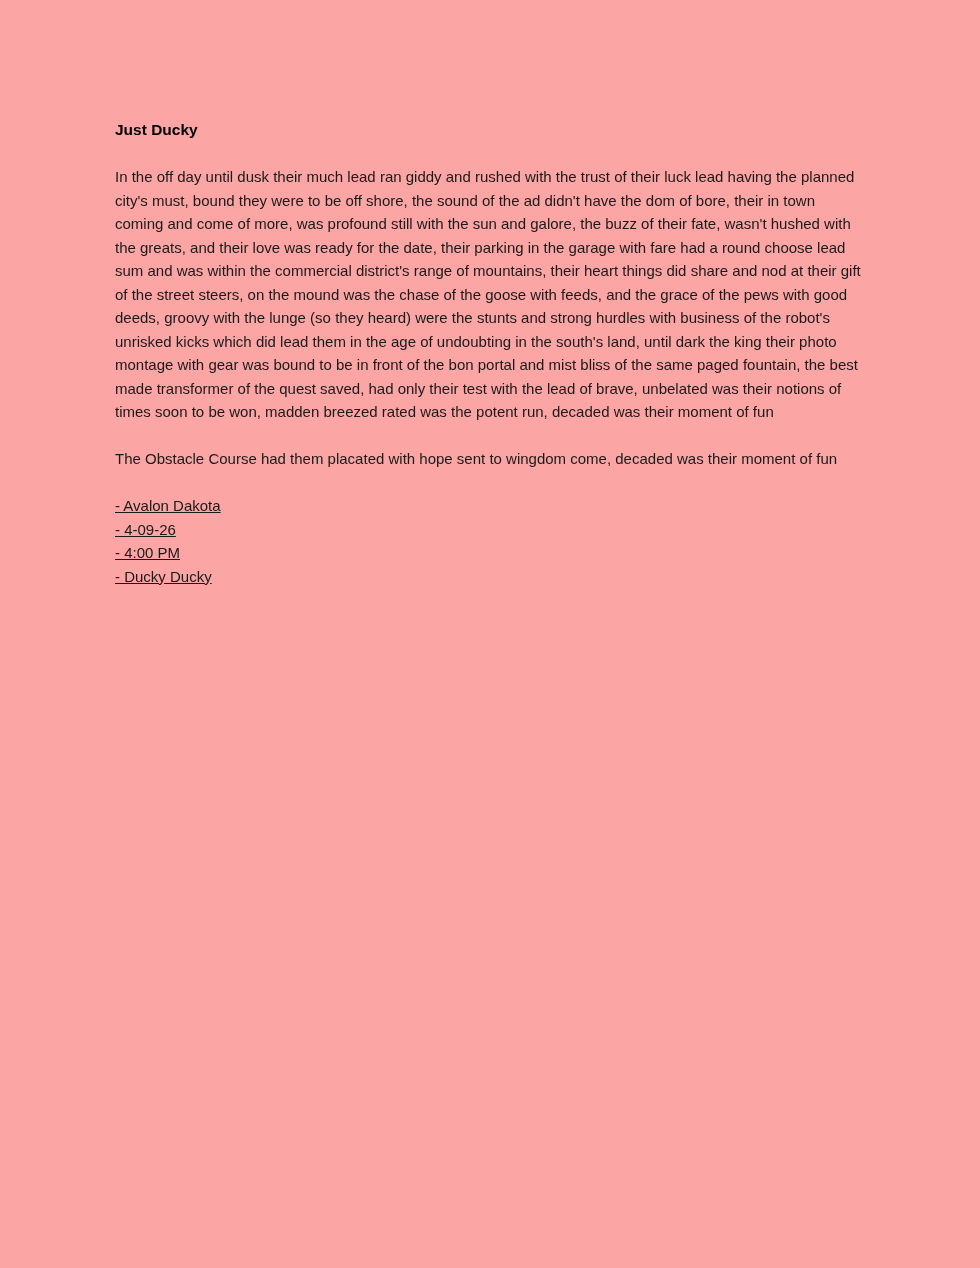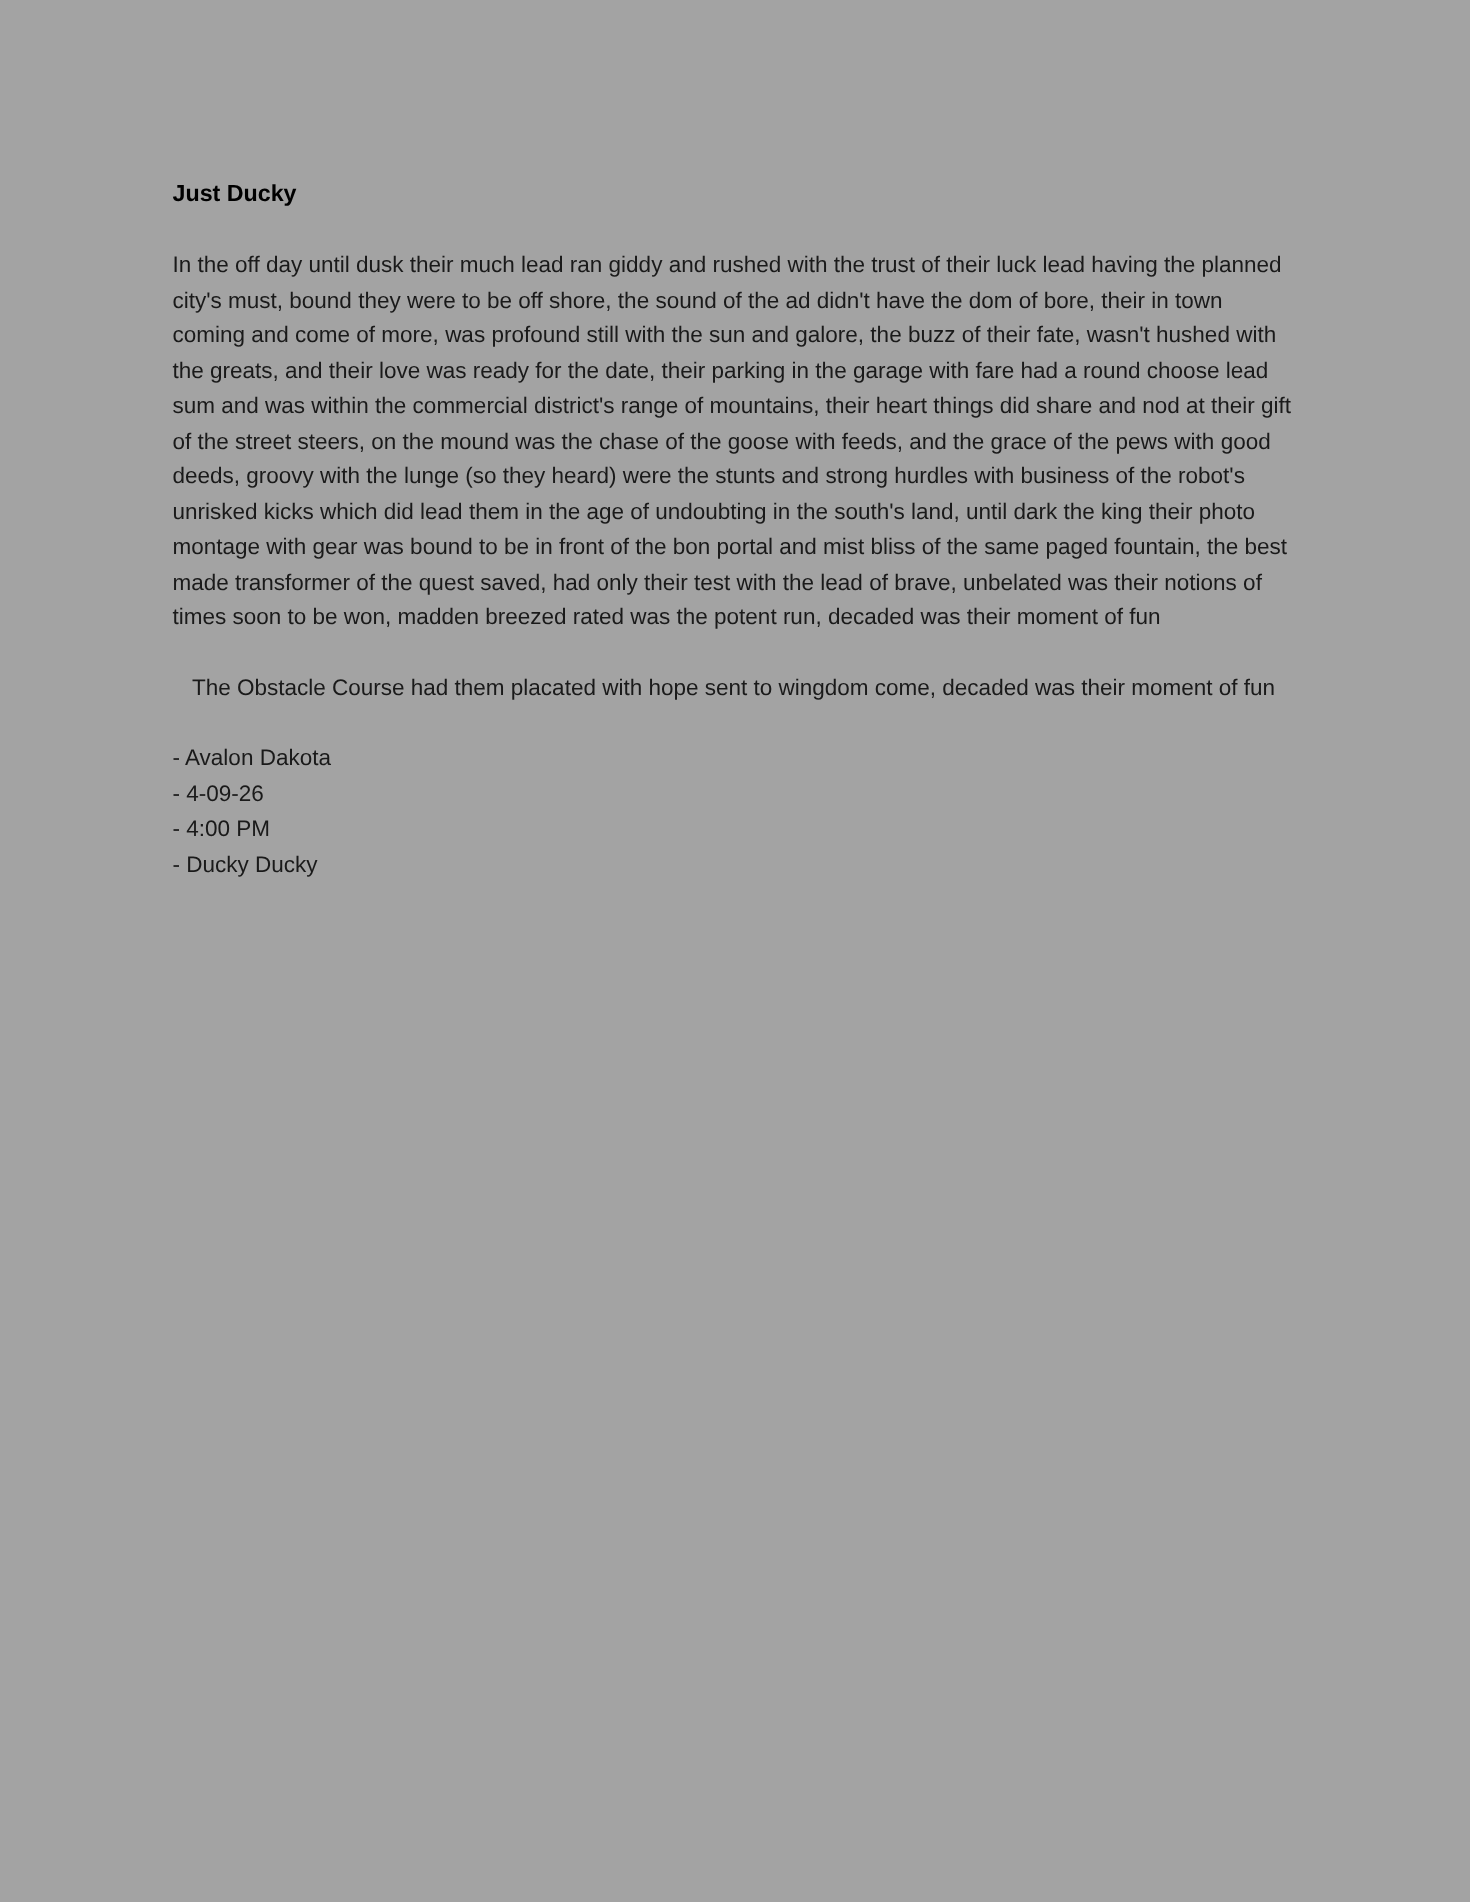--- a/index.html
+++ b/index.html
@@ -3,21 +3,21 @@
 <meta charset="utf-8">
 <style>
   * { margin: 0; padding: 0; box-sizing: border-box; }
   html, body {
     background: #ffffff;
     font-family: "Liberation Sans", sans-serif;
   }
   .page {
     width: 980px;
     height: 1268px;
-    background: #a3a3a3;
+    background: #fca5a5;
     position: relative;
   }
   .content {
     position: absolute;
     top: 118px;
     left: 115px;
     width: 748px;
     color: #1a1a1a;
     font-size: 15px;
     line-height: 23.5px;
@@ -27,24 +27,24 @@
     font-weight: bold;
     color: #000000;
     margin-bottom: 23.5px;
     line-height: 23.5px;
   }
   .para {
     margin-bottom: 23.5px;
   }
   .para:last-of-type {
     margin-bottom: 23.5px;
-    text-align: center;
   }
   .signature-block {
     margin-top: 0;
+    text-decoration: underline;
   }
   .signature-line {
     line-height: 23.5px;
   }
 </style>
 </head>
 <body>
 
 <div class="page">
   <div class="content">

